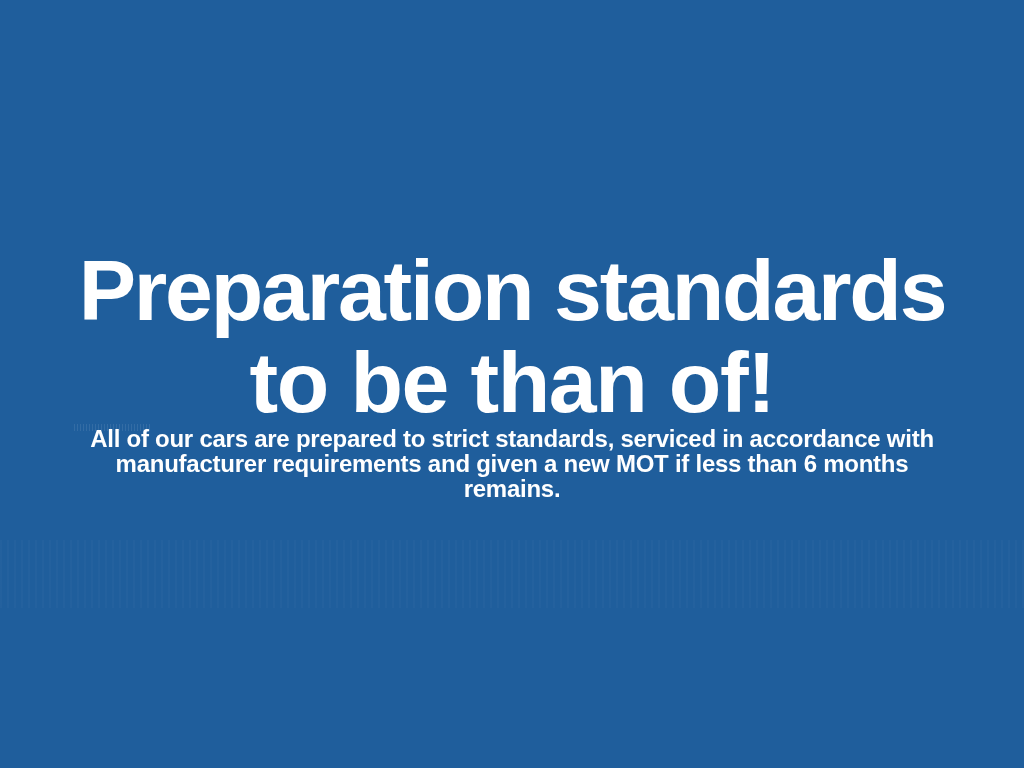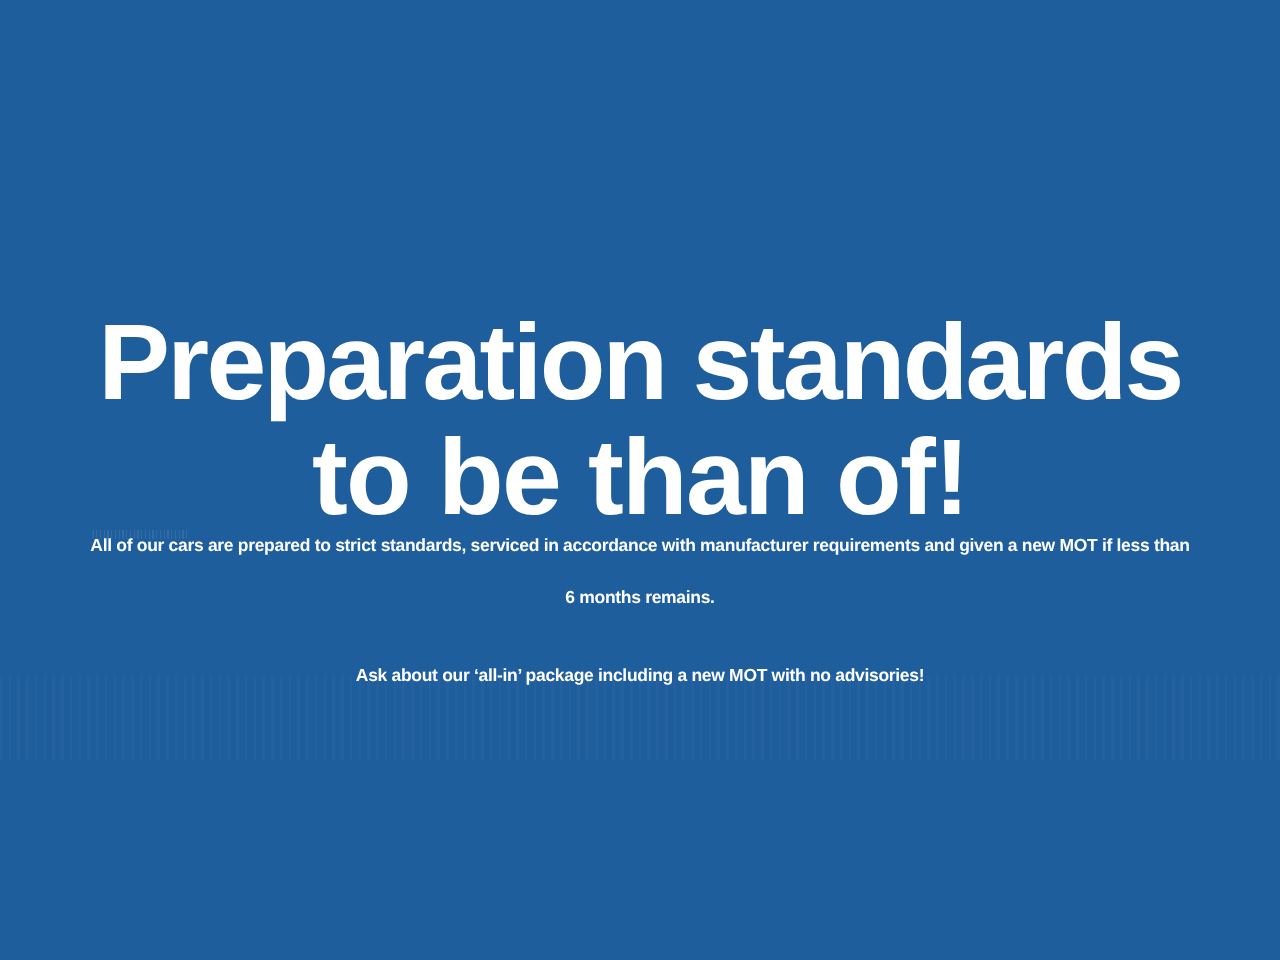--- a/index.html
+++ b/index.html
@@ -53,22 +53,22 @@
   
   .body-block {
     position: absolute;
     left: 50%;
     transform: translateX(-50%);
     width: 890px;
     text-align: center;
     color: #ffffff;
     font-family: "Liberation Sans", sans-serif;
     font-weight: bold;
-    font-size: 14px;
-    line-height: 41px;
+    font-size: 24px;
+    line-height: 25px;
     letter-spacing: -0.25px;
   }
   .para-1 {
     top: 402px;
   }
   .para-2 {
     top: 506px;
     width: 920px;
   }
 
@@ -113,17 +113,16 @@
 
   <h1 class="headline">
     <span class="headline-line headline-line-1">Preparation standards</span>
     <span class="headline-line headline-line-2">to be than of!</span>
   </h1>
 
   <p class="body-block para-1">All of our cars are prepared to strict standards, serviced in accordance with manufacturer requirements and given a new MOT if less than 6 months remains.</p>
 
   <div class="ghost"></div>
 
-  <p class="body-block para-2">Ask about our ‘all-in’ package including a new MOT with no advisories!</p>
 
   <div class="ghost-2"></div>
 
 </div>
 
 </body></html>

